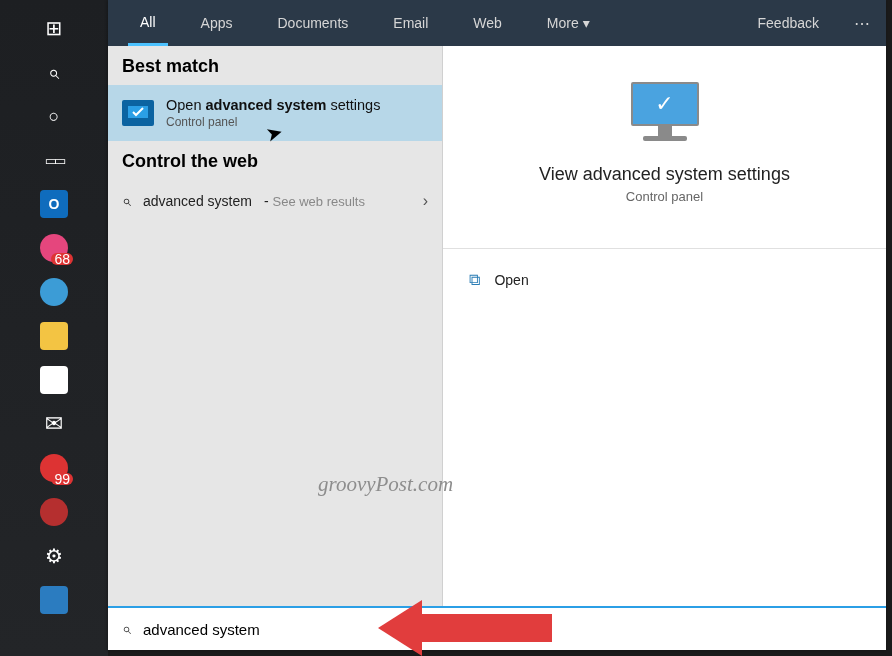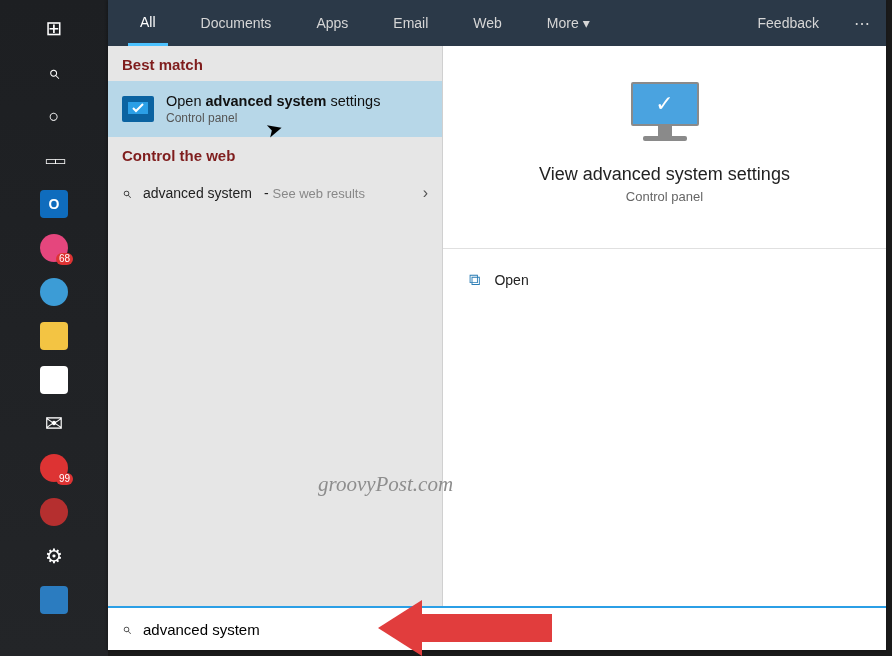--- a/index.html
+++ b/index.html
@@ -34,21 +34,21 @@
     .tabbar .tab.active { color: #fff; border-bottom: 3px solid #4cc2ff; }
     .tabbar .spacer { flex: 1; }
     .tabbar .fb { margin-right: 14px; cursor: pointer; }
     .tabbar .dots { letter-spacing: 2px; cursor: pointer; font-size: 16px; }
 
     .columns { flex: 1; display: flex; background: #e6e6e6; }
     .left-col { width: 335px; border-right: 1px solid #d0d0d0; display: flex; flex-direction: column; }
     .right-col { flex: 1; background: #fff; }
 
     .section-header {
-      font-size: 15px; font-weight: 600; color: #7f1d1d; padding: 10px 14px 8px 14px;
+      font-size: 18px; font-weight: 600; color: #000000; padding: 10px 14px 8px 14px;
       background: #e6e6e6;
     }
 
     .best-match {
       background: #b7d7e8; padding: 12px 14px; display: flex; align-items: center; gap: 12px;
       cursor: pointer; position: relative;
     }
     .bm-icon {
       width: 32px; height: 26px; background: #0b63a1;
       display: flex; align-items: center; justify-content: center; color: #fff;
@@ -117,21 +117,21 @@
       width: 130px; height: 28px; background: #e13d3d; position: absolute; left: 24px; top: 14px;
     }
     .arrow-head {
       width: 0; height: 0;
       border-top: 28px solid transparent;
       border-bottom: 28px solid transparent;
       border-right: 44px solid #e13d3d;
       position: absolute; left: -20px; top: 0;
     }
 
-    .badge { position: absolute; right: 3px; bottom: 1px; background: #d33; color: #fff; font-size: 10px; border-radius: 8px; padding: 0 3px; line-height: 12px; }
+    .badge { position: absolute; right: 3px; bottom: 1px; background: #d33; color: #fff; font-size: 14px; border-radius: 8px; padding: 0 3px; line-height: 12px; }
   </style>
 </head>
 <body>
 
 <div class="taskbar">
   <div class="tb-item">
       <span style="font-size:20px;">⊞</span>
     </div>
   <div class="tb-item">
       <span style="font-size:20px;transform:scaleX(-1);">⌕</span>
@@ -173,22 +173,22 @@
     </div>
   <div class="tb-item">
       <div class="tb-placeholder" style="background:#2b7cc0;"></div>
     </div>
 </div>
 
 <div class="panel">
 
   <div class="tabbar">
     <div class="tab active">All</div>
+    <div class="tab">Apps</div>
     <div class="tab">Documents</div>
-    <div class="tab">Apps</div>
     <div class="tab">Email</div>
     <div class="tab">Web</div>
     <div class="tab">More ▾</div>
     <div class="spacer"></div>
     <div class="fb">Feedback</div>
     <div class="dots">⋯</div>
   </div>
 
   <div class="columns">
 

